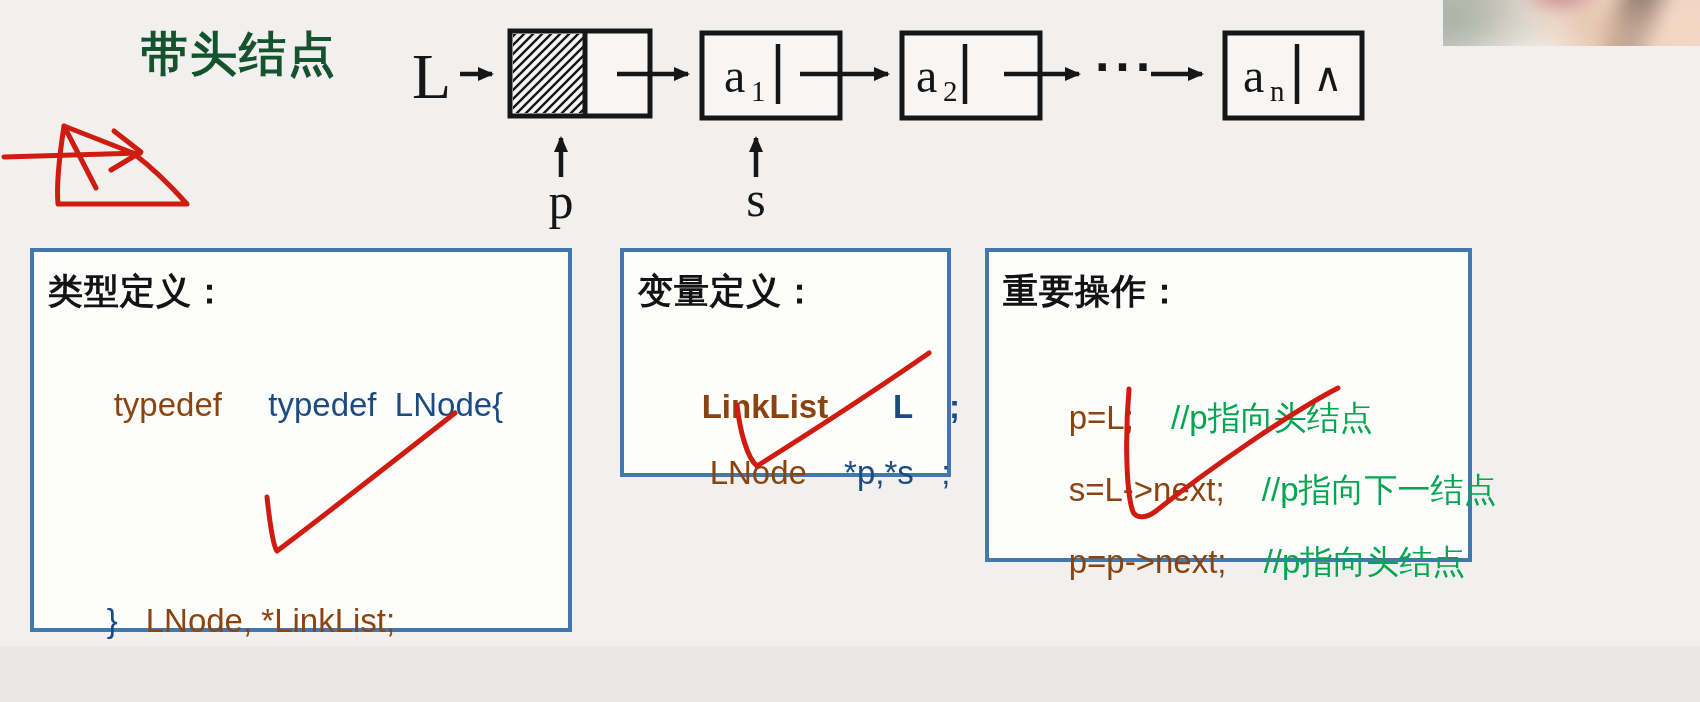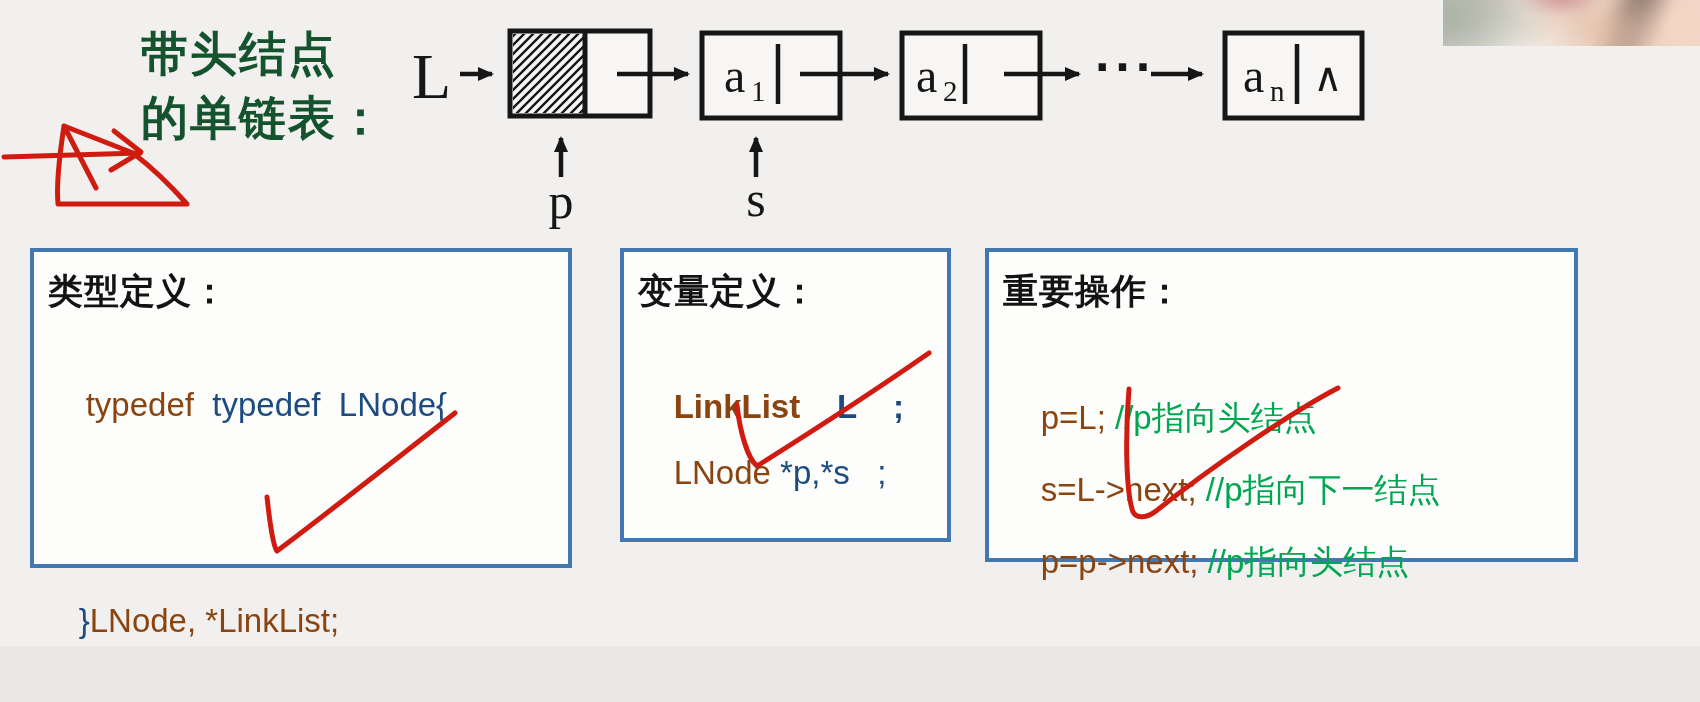--- a/index.html
+++ b/index.html
@@ -20,21 +20,21 @@
   .serif-big{font-family:"Liberation Serif","DejaVu Serif",serif;font-size:64px;fill:var(--ink_black);}
   .serif-node{font-family:"Liberation Serif","DejaVu Serif",serif;font-size:48px;fill:var(--ink_black);}
   .serif-sub{font-family:"Liberation Serif","DejaVu Serif",serif;font-size:29px;fill:var(--ink_black);}
   .serif-ptr{font-family:"Liberation Serif","DejaVu Serif",serif;font-size:50px;fill:var(--ink_black);text-anchor:middle;}
   .dots{font-size:52px;letter-spacing:3px;fill:var(--ink_black);font-weight:bold;}
   .null-mark{font-family:"Liberation Serif","DejaVu Serif",serif;font-size:40px;fill:var(--ink_black);text-anchor:middle;}
   
   .panel{position:absolute;background:#fdfdfc;border:4px solid var(--accent_border);box-sizing:border-box;z-index:3;}
   .panel-title{position:absolute;left:14px;top:16px;font-size:35px;font-weight:bold;color:#131313;letter-spacing:1px;}
   .code-line{position:absolute;font-size:33px;white-space:pre;}
-  .code-line span{white-space:pre;}
+  .code-line span{white-space:pre;margin-left:28px;}
   .brown{color:var(--code_brown);}
   .blue{color:var(--code_blue);}
   .green{color:var(--comment_green);}
   
   .ink-overlay{position:absolute;left:0;top:0;z-index:6;pointer-events:none;}
   .red-ink{stroke:var(--annotation_red);stroke-width:5;fill:none;stroke-linecap:round;stroke-linejoin:round;}
   
   .webcam{position:absolute;left:1443px;top:0;width:257px;height:46px;overflow:hidden;z-index:8;background:#e9d3c6;}
   .webcam-blur{position:absolute;left:-12px;top:-12px;width:281px;height:70px;filter:blur(5px);
     background:
@@ -47,21 +47,20 @@
       linear-gradient(100deg, #b7bdb2 0%, #c9c5be 16%, #efe3d8 34%, #e9cfbe 60%, #f0d7c8 100%);
   }
 </style>
 </head>
 <body>
 
 <div class="bottom-strip"></div>
 
 <div class="heading">
   <div>带头结点</div>
-  <div>的单链表：</div>
 </div>
 
 <svg class="diagram" width="1700" height="235" viewBox="0 0 1700 235">
   <defs>
     <pattern id="hatch" width="9" height="9" patternUnits="userSpaceOnUse">
       <path d="M-1,10 L10,-1 M-1,1 L1,-1 M8,10 L10,8" stroke="#161616" stroke-width="2.4"></path>
     </pattern>
     <marker id="arr" markerWidth="16" markerHeight="14" refX="14" refY="7" orient="auto" markerUnits="userSpaceOnUse">
       <path d="M0,0 L16,7 L0,14 Z" fill="#161616"></path>
     </marker>
@@ -95,41 +94,41 @@
   <text x="1270" y="101" class="serif-sub">n</text>
   <line x1="1297" y1="44" x2="1297" y2="104" class="ln"></line>
   <text x="1328" y="91" class="null-mark">∧</text>
 
   <line x1="561" y1="177" x2="561" y2="138" class="ln" marker-end="url(#arr)"></line>
   <text x="561" y="218" class="serif-ptr">p</text>
   <line x1="756" y1="177" x2="756" y2="138" class="ln" marker-end="url(#arr)"></line>
   <text x="756" y="216" class="serif-ptr">s</text>
 </svg>
 
-<div class="panel" style="left:30px;top:248px;width:542px;height:320px;padding-left:8px;">
+<div class="panel" style="left:30px;top:248px;width:542px;height:384px;padding-left:8px;">
   <div class="panel-title">类型定义：</div>
   <div class="code-line" style="left:15px;top:96px;">
     <span class="brown">typedef</span><span class="blue">  typedef  LNode{</span>
   </div>
   <div class="code-line" style="left:8px;top:312px;">
     <span class="blue">}</span><span class="brown">LNode, *LinkList;</span>
   </div>
 </div>
 
-<div class="panel" style="left:620px;top:248px;width:331px;height:294px;">
+<div class="panel" style="left:620px;top:248px;width:331px;height:229px;">
   <div class="panel-title">变量定义：</div>
   <div class="code-line" style="left:13px;top:98px;font-weight:bold;">
     <span class="brown">LinkList</span><span class="blue">    L    ;</span>
   </div>
-  <div class="code-line" style="left:13px;top:164px;">
+  <div class="code-line" style="left:21px;top:164px;">
     <span class="brown">LNode</span><span class="blue"> *p,*s   ;</span>
   </div>
 </div>
 
-<div class="panel" style="left:985px;top:248px;width:593px;height:314px;">
+<div class="panel" style="left:985px;top:248px;width:487px;height:314px;">
   <div class="panel-title">重要操作：</div>
   <div class="code-line" style="left:15px;top:106px;">
     <span class="brown">p=L; </span><span class="green">//p指向头结点</span>
   </div>
   <div class="code-line" style="left:15px;top:178px;">
     <span class="brown">s=L-&gt;next; </span><span class="green">//p指向下一结点</span>
   </div>
   <div class="code-line" style="left:15px;top:250px;">
     <span class="brown">p=p-&gt;next; </span><span class="green">//p指向头结点</span>
   </div>

